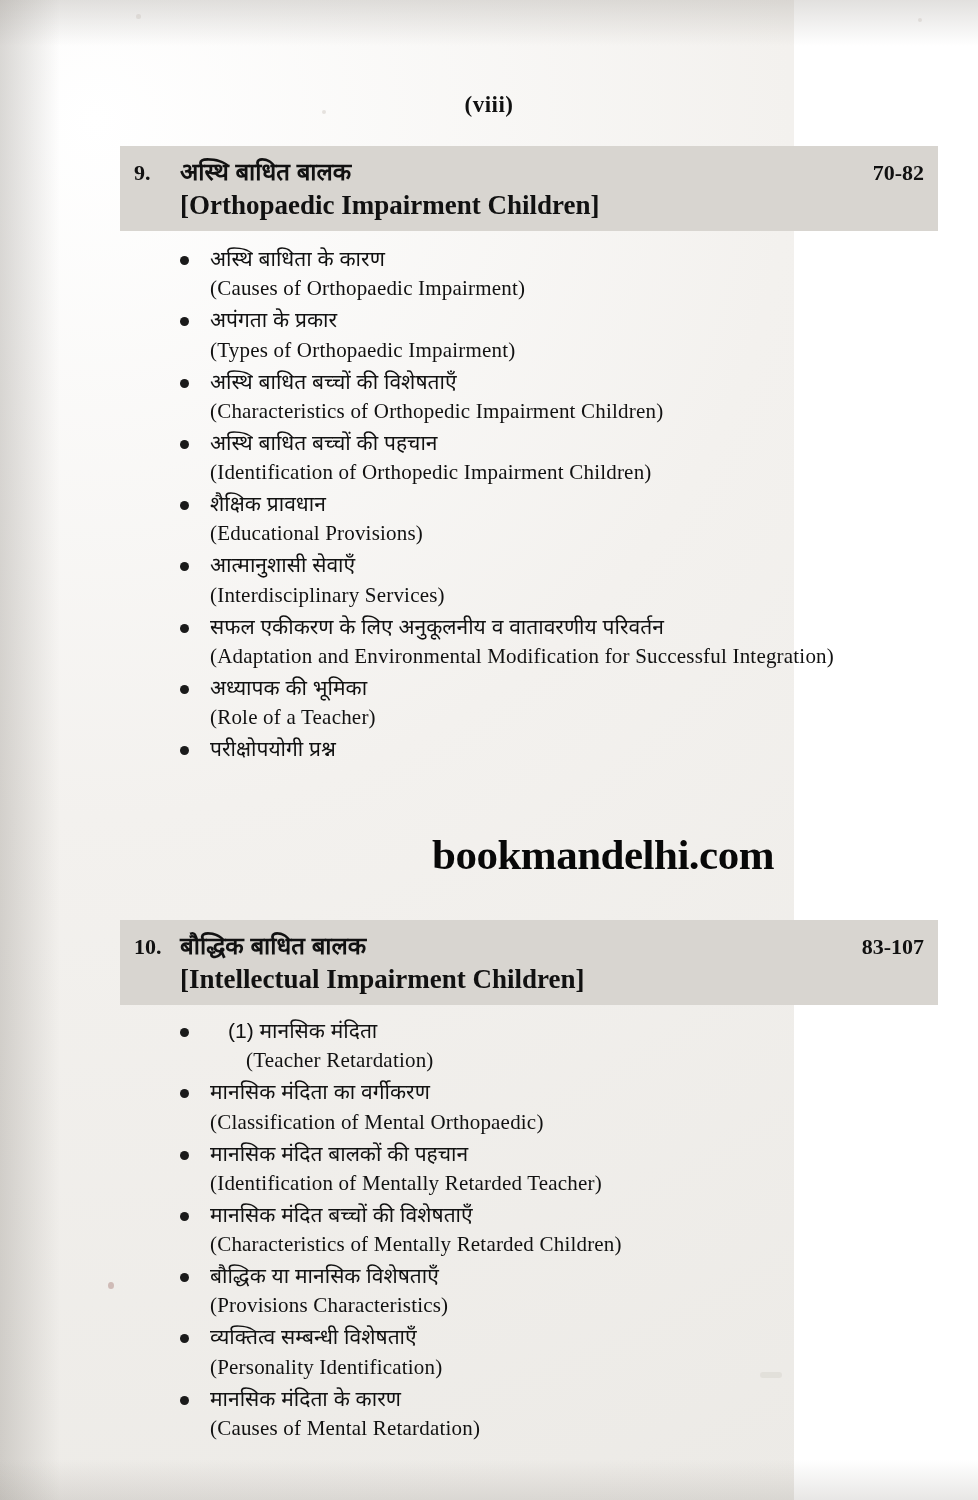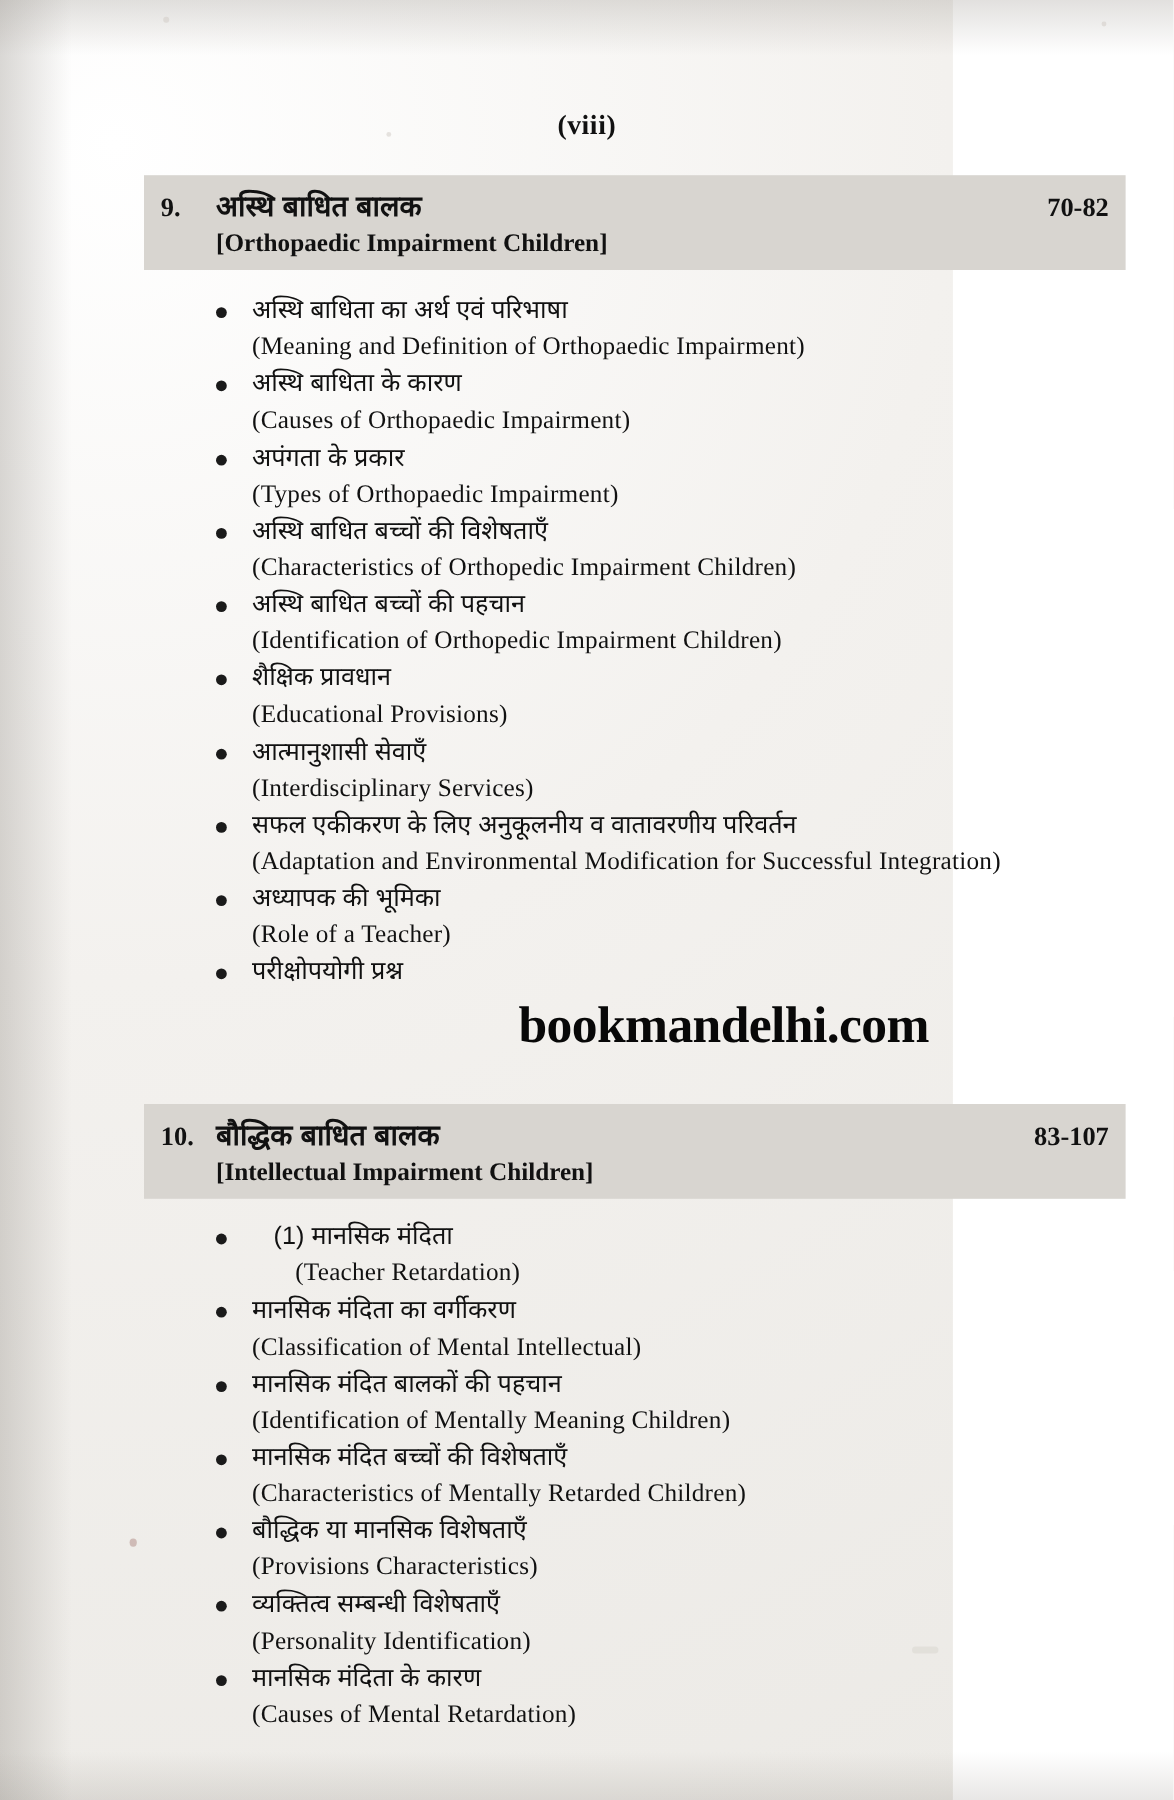--- a/index.html
+++ b/index.html
@@ -66,21 +66,21 @@
   }
   .chapter-head .pages {
     flex: 0 0 auto;
     font-size: 22px;
     font-weight: bold;
     text-align: right;
   }
   .chapter-head .en-title {
     margin-left: 46px;
     margin-top: 3px;
-    font-size: 21px;
+    font-size: 27px;
     font-weight: bold;
   }
   .toc-list {
     position: absolute;
     left: 168px;
     width: 790px;
   }
   .toc-item {
     position: relative;
     padding-left: 42px;
@@ -162,25 +162,20 @@
       <div class="num">9.</div>
       <div class="hi-title">अस्थि बाधित बालक</div>
       <div class="pages">70-82</div>
     </div>
     <div class="en-title">[Orthopaedic Impairment Children]</div>
   </div>
 
   <div class="toc-list" style="top:244px;">
     <div class="toc-item">
       <span class="bullet"></span>
-      <div class="hi">अस्थि बाधिता का अर्थ एवं परिभाषा</div>
-      <div class="en">(Meaning and Definition of Orthopaedic Impairment)</div>
-    </div>
-    <div class="toc-item">
-      <span class="bullet"></span>
       <div class="hi">अस्थि बाधिता के कारण</div>
       <div class="en">(Causes of Orthopaedic Impairment)</div>
     </div>
     <div class="toc-item">
       <span class="bullet"></span>
       <div class="hi">अपंगता के प्रकार</div>
       <div class="en">(Types of Orthopaedic Impairment)</div>
     </div>
     <div class="toc-item">
       <span class="bullet"></span>
@@ -231,26 +226,26 @@
 
   <div class="toc-list" style="top:1016px;">
     <div class="toc-item indent-extra">
       <span class="bullet"></span>
       <div class="hi">(1) मानसिक मंदिता</div>
       <div class="en">(Teacher Retardation)</div>
     </div>
     <div class="toc-item">
       <span class="bullet"></span>
       <div class="hi">मानसिक मंदिता का वर्गीकरण</div>
-      <div class="en">(Classification of Mental Intellectual)</div>
+      <div class="en">(Classification of Mental Orthopaedic)</div>
     </div>
     <div class="toc-item">
       <span class="bullet"></span>
       <div class="hi">मानसिक मंदित बालकों की पहचान</div>
-      <div class="en">(Identification of Mentally Meaning Children)</div>
+      <div class="en">(Identification of Mentally Retarded Teacher)</div>
     </div>
     <div class="toc-item">
       <span class="bullet"></span>
       <div class="hi">मानसिक मंदित बच्चों की विशेषताएँ</div>
       <div class="en">(Characteristics of Mentally Retarded Children)</div>
     </div>
     <div class="toc-item">
       <span class="bullet"></span>
       <div class="hi">बौद्धिक या मानसिक विशेषताएँ</div>
       <div class="en">(Provisions Characteristics)</div>

